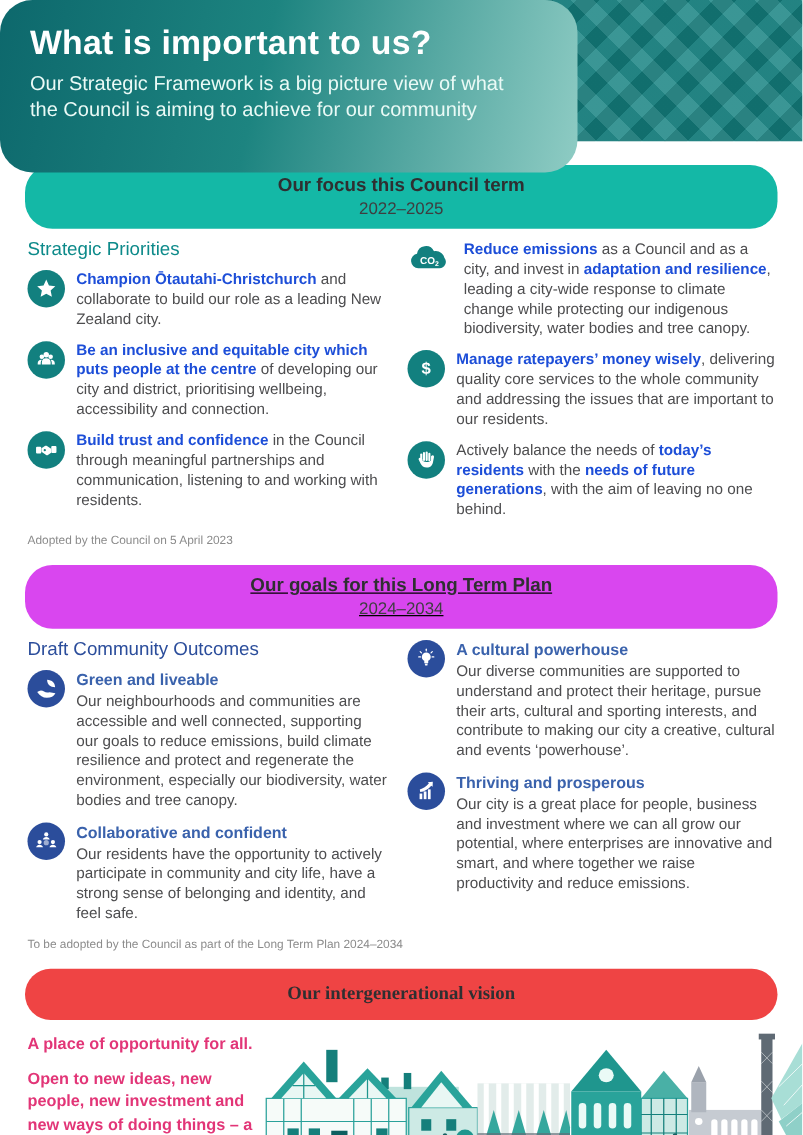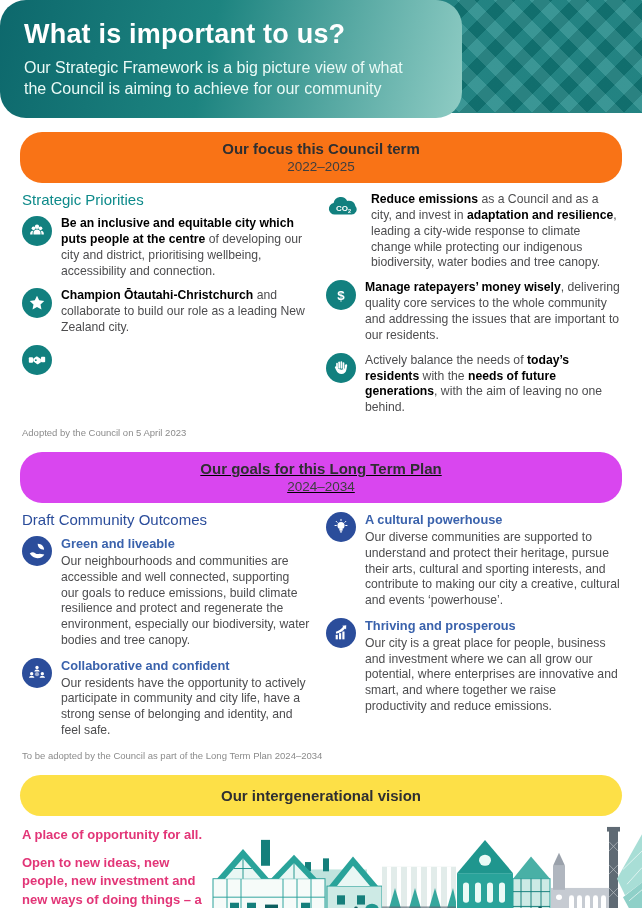--- a/index.html
+++ b/index.html
@@ -11,48 +11,48 @@
   
   .header{position:relative;height:118px;flex:none;background:#fff;}
   .weave{
     position:absolute;top:0;right:0;width:330px;height:113px;
     background:
       repeating-linear-gradient(45deg, rgba(255,255,255,0.10) 0 13px, rgba(0,0,0,0.05) 13px 26px),
       repeating-linear-gradient(-45deg, rgba(255,255,255,0.07) 0 13px, rgba(0,0,0,0.10) 13px 26px),
       #148180;
   }
   .header-panel{
-    position:absolute;left:0;top:0;width:462px;height:118px;border-radius:26px;
+    position:absolute;left:0;top:0;width:462px;height:138px;border-radius:26px;
     background:linear-gradient(103deg,#0d686c 0%,#1d8480 45%,#8fccc4 100%);
     box-sizing:border-box;padding:15px 24px 0 24px;
   }
   .header-title{margin:4px 0 7px;font-size:27px;font-weight:bold;color:#ffffff;letter-spacing:.2px;}
   .header-subtitle{margin:0;font-size:16px;line-height:1.33;color:#eafaf6;width:400px;}
   
   .banner{flex:none;margin:14px 20px 0;border-radius:22px;text-align:center;padding:8px 10px 9px;}
-  .banner.mint{background:#f97316;}
+  .banner.mint{background:#14b8a6;}
   .banner.blue{background:#d946ef;text-decoration:underline;}
-  .banner.pink{background:#fde047;padding:12px 10px;}
+  .banner.pink{background:#ef4444;padding:12px 10px;font-family:Liberation Serif, serif;}
   .banner-title{font-size:15px;font-weight:bold;color:#2f2f31;}
   .banner-years{font-size:13.5px;color:#3e3e40;margin-top:2px;}
   
   .columns{flex:none;display:flex;gap:16px;padding:8px 22px 0;}
   .col-left{width:288px;flex:none;}
   .col-right{flex:1;min-width:0;padding-top:1px;}
   .section-heading{font-size:15px;font-weight:normal;margin:0 0 8px;}
   .teal-heading{color:#0d8a8a;}
   .blue-heading{color:#2b4d9b;}
   .item{display:flex;gap:9px;margin:0 0 9px;}
   .item-icon{width:30px;height:30px;border-radius:50%;padding:5px;box-sizing:border-box;flex:none;}
   .item-icon.teal{background:#12807f;}
   .item-icon.blue{background:#2b4d9b;}
   .item-icon.cloud{background:none;border-radius:0;padding:0;width:36px;height:30px;}
   .item-icon svg{width:100%;height:100%;display:block;}
   .item-text{margin:0;font-size:12.2px;line-height:1.3;color:#4d4d4f;}
-  .hl-teal{color:#000000;font-weight:bold;}
+  .hl-teal{color:#1d4ed8;font-weight:bold;}
   .outcome-title{display:block;color:#3a62ac;font-weight:bold;font-size:12.8px;margin-bottom:1px;}
   .footnote{flex:none;font-size:9.5px;color:#8b8b8b;padding:2px 22px 0;}
   
   .vision{flex:none;margin-top:auto;}
   .vision-body{position:relative;height:120px;}
   .vision-statements{position:absolute;left:22px;top:10px;width:196px;}
   .vision-statement{margin:0 0 10px;font-size:13px;font-weight:bold;line-height:1.4;color:#e23577;}
   .city{position:absolute;right:0;bottom:0;width:437px;height:122px;}
   .city svg{width:100%;height:100%;display:block;}
 </style>
@@ -71,48 +71,49 @@
   <div class="banner-title">Our focus this Council term</div>
   <div class="banner-years">2022–2025</div>
 </div>
 
 <div class="columns">
   <div class="col-left">
     <h2 class="section-heading teal-heading">Strategic Priorities</h2>
     <div>
         <div class="item">
           <span class="item-icon teal">
+            <svg viewBox="0 0 24 24">
+              <path fill="#fff" d="M12 3.2l2.6 5.6 6.1.7-4.5 4.2 1.2 6-5.4-3-5.4 3 1.2-6-4.5-4.2 6.1-.7z"></path>
+            </svg>
+          </span>
+          <p class="item-text"><span class="hl-teal">Champion Ōtautahi-Christchurch</span><span> and collaborate to build our role as a leading New Zealand city.</span></p>
+        </div>
+        <div class="item">
+          <span class="item-icon teal">
             <svg viewBox="0 0 24 24" fill="#fff">
               <circle cx="7.8" cy="8.8" r="2.2"></circle>
               <circle cx="16.2" cy="8.8" r="2.2"></circle>
               <circle cx="12" cy="6.9" r="2.6"></circle>
               <path d="M12 10.2c2.5 0 4.2 1.5 4.2 3.9v2.1H7.8v-2.1c0-2.4 1.7-3.9 4.2-3.9z"></path>
               <path d="M7.3 11.7c-2.1.1-3.5 1.4-3.5 3.3v1.2h2.9v-1.5c0-1.1.4-2.1 1.1-2.9l-.5-.1z"></path>
               <path d="M16.7 11.7c2.1.1 3.5 1.4 3.5 3.3v1.2h-2.9v-1.5c0-1.1-.4-2.1-1.1-2.9l.5-.1z"></path>
             </svg>
           </span>
           <p class="item-text"><span class="hl-teal">Be an inclusive and equitable city which puts people at the centre</span><span> of developing our city and district, prioritising wellbeing, accessibility and connection.</span></p>
         </div>
         <div class="item">
           <span class="item-icon teal">
-            <svg viewBox="0 0 24 24">
-              <path fill="#fff" d="M12 3.2l2.6 5.6 6.1.7-4.5 4.2 1.2 6-5.4-3-5.4 3 1.2-6-4.5-4.2 6.1-.7z"></path>
-            </svg>
-          </span>
-          <p class="item-text"><span class="hl-teal">Champion Ōtautahi-Christchurch</span><span> and collaborate to build our role as a leading New Zealand city.</span></p>
-        </div>
-        <div class="item">
-          <span class="item-icon teal">
             <svg viewBox="0 0 24 24" fill="#fff">
               <rect x="2.2" y="8.8" width="5" height="6.6" rx="1"></rect>
               <rect x="16.8" y="8.2" width="5" height="6.6" rx="1"></rect>
               <path d="M7.4 10.4l3.3-2.3c.6-.4 1.4-.4 2 0l4 2.7v3.8l-3.1 2.2c-.5.4-1.2.4-1.7 0l-4.5-3.2z"></path>
               <circle cx="10.6" cy="12.2" r="1.1" fill="#12807f"></circle>
             </svg>
           </span>
+          <p class="item-text"><span class="hl-teal">Build trust and confidence</span><span> in the Council through meaningful partnerships and communication, listening to and working with residents.</span></p>
         </div>
       </div>
   </div>
   <div class="col-right">
     <div>
         <div class="item">
           <span class="item-icon teal cloud">
             <svg viewBox="0 0 36 30">
               <path fill="#12807f" d="M29.5 14.2a7 7 0 0 0-6.8-5.4c-.5 0-1 .1-1.5.2A7.2 7.2 0 0 0 7.6 11a5.8 5.8 0 0 0 1 11.5h16.6a5.1 5.1 0 0 0 4.3-8.3z"></path>
               <text x="17.5" y="19" text-anchor="middle" font-size="8" font-weight="bold" fill="#fff" font-family="Liberation Sans, sans-serif">CO<tspan font-size="5.5" dy="1.5">2</tspan></text>

